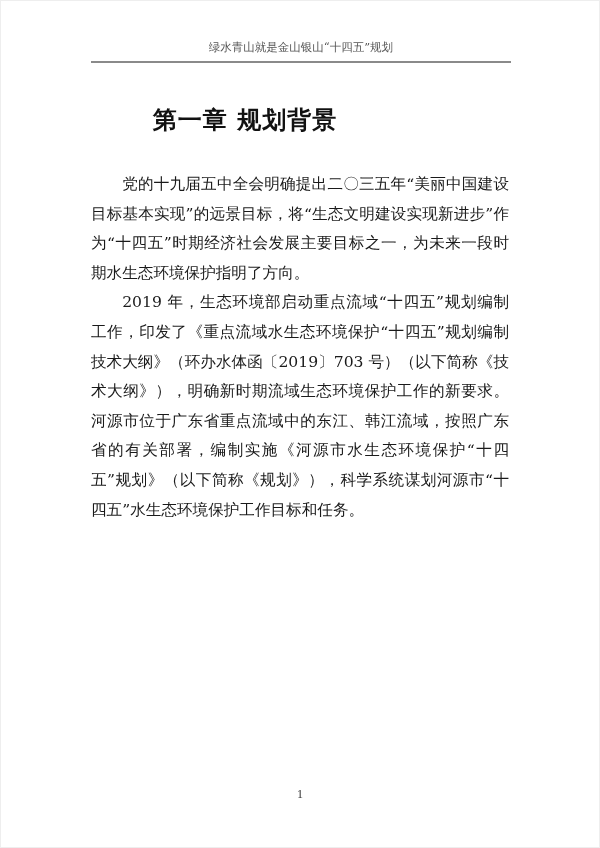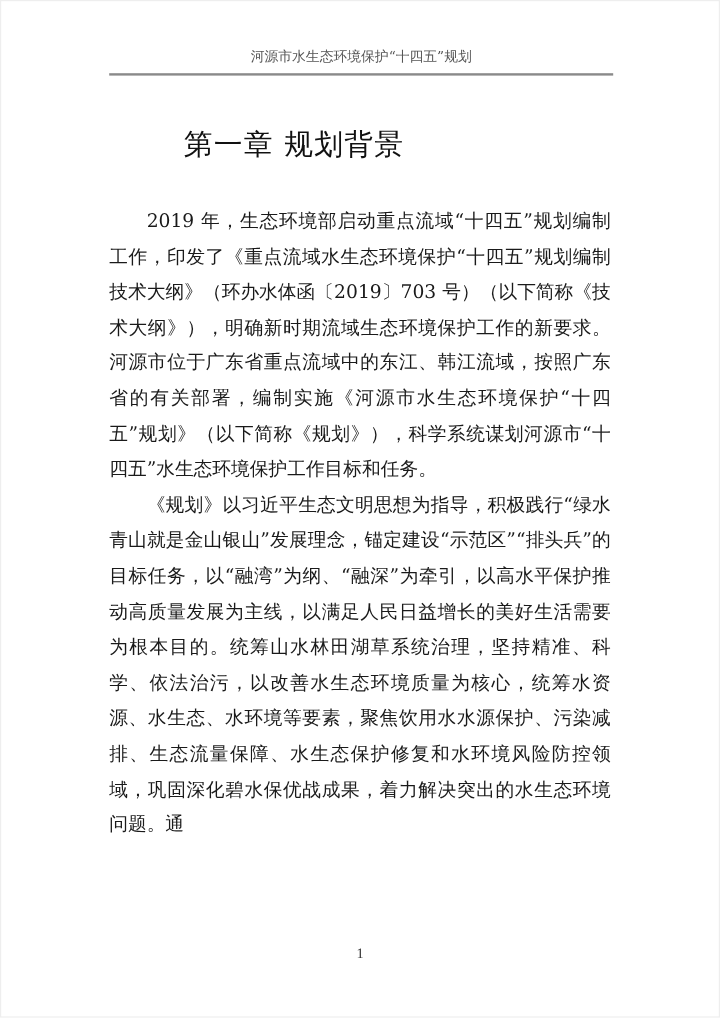--- a/index.html
+++ b/index.html
@@ -41,21 +41,21 @@
       height: 2px;
       background: #8a8a8a;
     }
     .chapter-title {
       position: absolute;
       left: 0;
       width: 490px;
       top: 104px;
       text-align: center;
       font-family: "DejaVu Sans", "Liberation Sans", sans-serif;
-      font-weight: normal;
+      font-weight: bold;
       font-size: 24px;
       letter-spacing: 1px;
       color: #111111;
     }
     .body-text {
       position: absolute;
       left: 91px;
       top: 170px;
       width: 418px;
       font-size: 15.6px;
@@ -77,23 +77,23 @@
       font-size: 12px;
       color: #333333;
       font-family: "Liberation Serif", "DejaVu Serif", serif;
     }
   </style>
 </head>
 <body>
 
 <div class="page-border"></div>
 
-<div class="running-header">河源市水生态环境保护“十四五”规划</div>
+<div class="running-header">绿水青山就是金山银山“十四五”规划</div>
 <div class="header-rule"></div>
 
 <h1 class="chapter-title" style="margin:0;">第一章  规划背景</h1>
 
 <div class="body-text">
+  <p>党的十九届五中全会明确提出二〇三五年“美丽中国建设目标基本实现”的远景目标，将“生态文明建设实现新进步”作为“十四五”时期经济社会发展主要目标之一，为未来一段时期水生态环境保护指明了方向。</p>
   <p>2019 年，生态环境部启动重点流域“十四五”规划编制工作，印发了《重点流域水生态环境保护“十四五”规划编制技术大纲》（环办水体函〔2019〕703 号）（以下简称《技术大纲》），明确新时期流域生态环境保护工作的新要求。河源市位于广东省重点流域中的东江、韩江流域，按照广东省的有关部署，编制实施《河源市水生态环境保护“十四五”规划》（以下简称《规划》），科学系统谋划河源市“十四五”水生态环境保护工作目标和任务。</p>
-  <p>《规划》以习近平生态文明思想为指导，积极践行“绿水青山就是金山银山”发展理念，锚定建设“示范区”“排头兵”的目标任务，以“融湾”为纲、“融深”为牵引，以高水平保护推动高质量发展为主线，以满足人民日益增长的美好生活需要为根本目的。统筹山水林田湖草系统治理，坚持精准、科学、依法治污，以改善水生态环境质量为核心，统筹水资源、水生态、水环境等要素，聚焦饮用水水源保护、污染减排、生态流量保障、水生态保护修复和水环境风险防控领域，巩固深化碧水保优战成果，着力解决突出的水生态环境问题。通</p>
 </div>
 
 <div class="page-number">1</div>
 
 </body></html>

